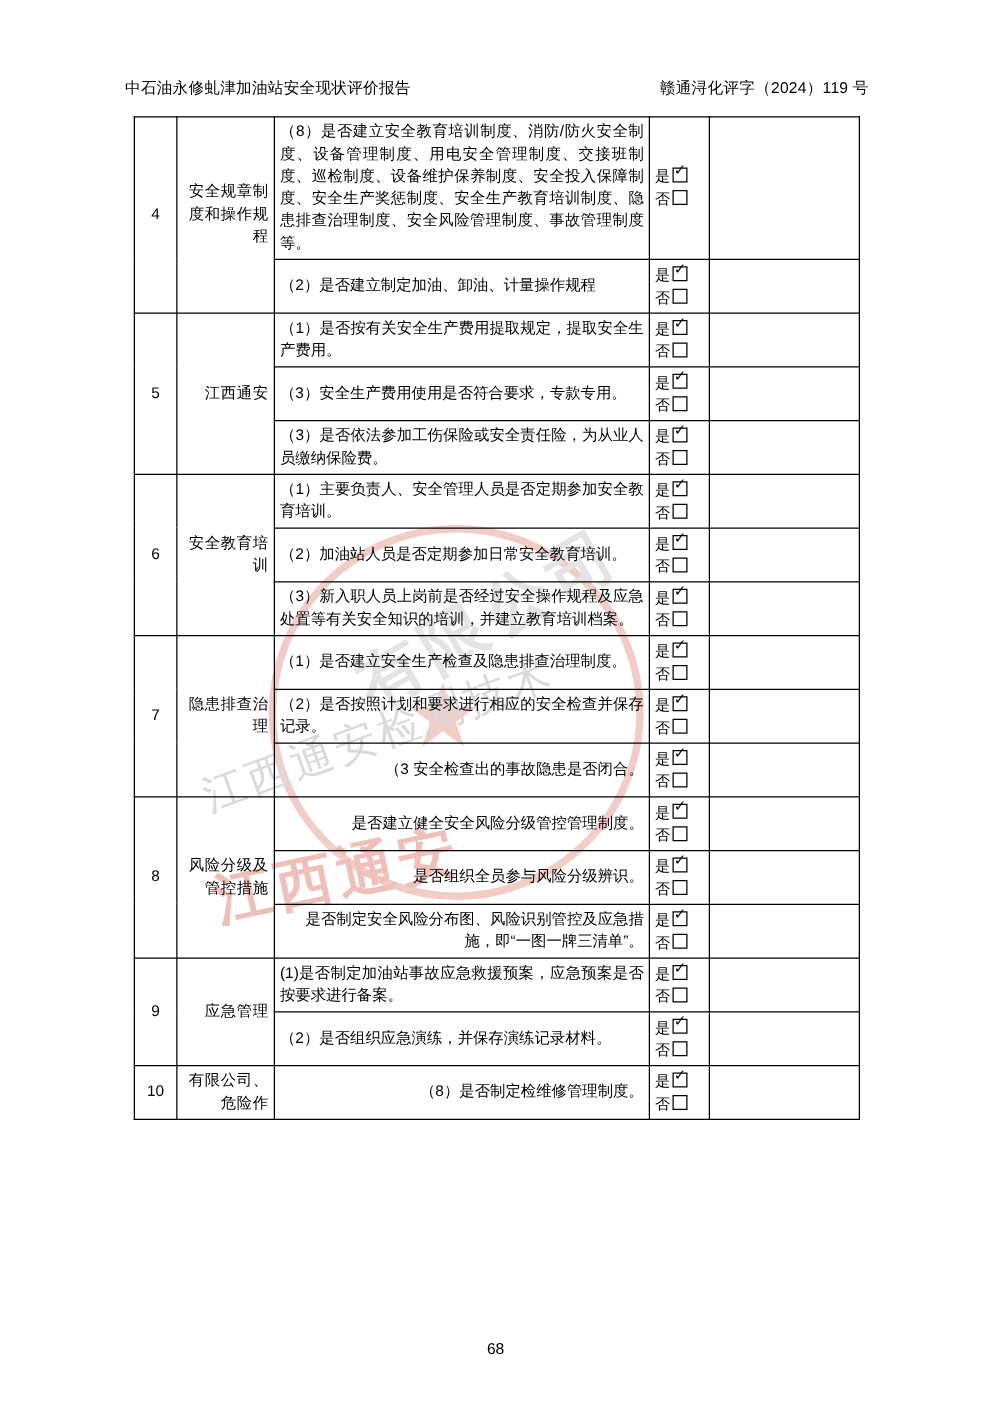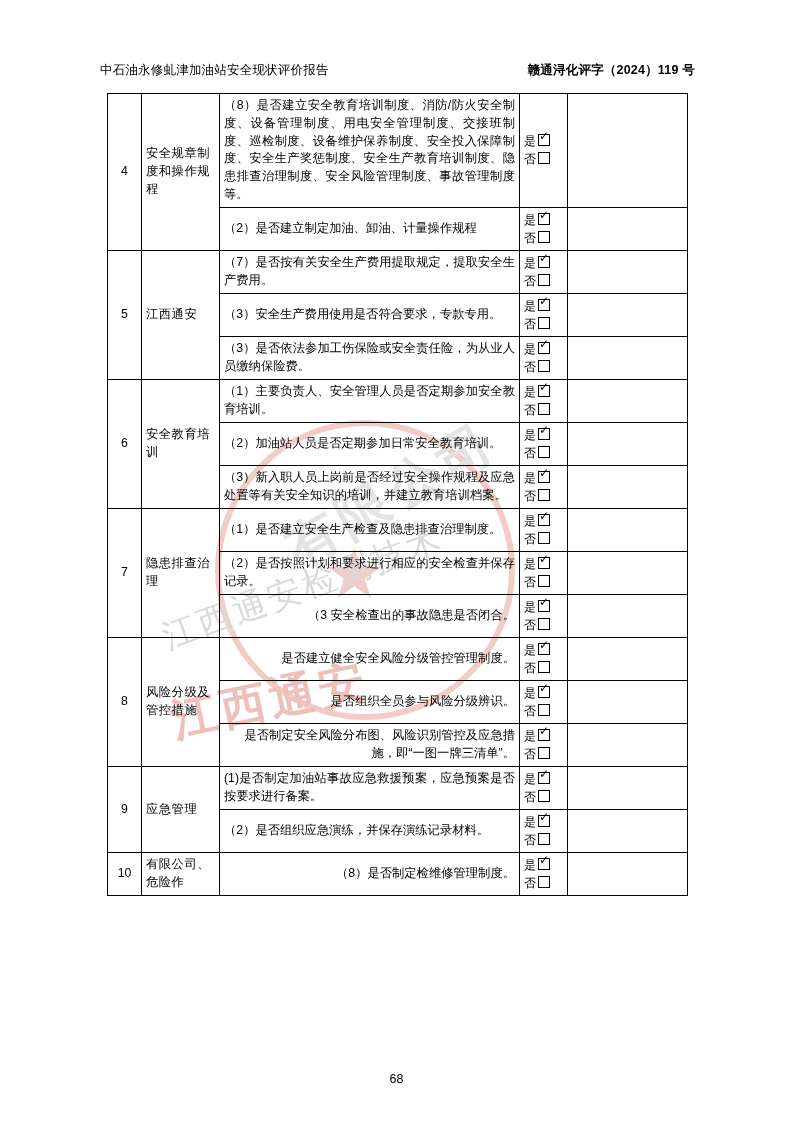--- a/index.html
+++ b/index.html
@@ -27,21 +27,21 @@
     left: 100px;
     top: 62px;
     width: 595px;
     display: flex;
     justify-content: space-between;
     align-items: baseline;
     font-size: 12.5px;
     letter-spacing: 0.2px;
   }
   .header .left  { font-family: "Liberation Sans", sans-serif; }
-  .header .right { font-family: "Liberation Sans", sans-serif; font-weight: bold; }
+  .header .right { font-family: "Liberation Sans", sans-serif; font-weight: normal; }
 
   
   .watermark {
     position: absolute;
     left: 95px;
     top: 390px;
     width: 600px;
     height: 430px;
     pointer-events: none;
     opacity: 0.55;
@@ -121,21 +121,21 @@
     line-height: 1.45;
     background: transparent;
   }
   col.c-num   { width: 34px; }
   col.c-item  { width: 78px; }
   col.c-desc  { width: 300px; }
   col.c-ans   { width: 48px; }
   col.c-note  { width: 120px; }
 
   td.num  { text-align: center; font-family: "Liberation Sans", sans-serif; font-size: 12.5px; }
-  td.item { text-align: left; font-family: "Liberation Sans", sans-serif; letter-spacing: 0.5px; }
+  td.item { text-align: right; font-family: "Liberation Sans", sans-serif; letter-spacing: 0.5px; }
   td.desc { text-align: justify; text-justify: inter-ideograph; font-family: "Liberation Sans", sans-serif; }
   td.desc.ctr { text-align: right; }
   td.ans  { text-align: left; padding-left: 6px; font-family: "Liberation Sans", sans-serif; white-space: nowrap; }
   td.note { }
 
   .ansline { display: block; white-space: nowrap; font-size: 12px; line-height: 1.5; }
   .bx { display: inline-block; width: 10px; height: 10px; border: 1px solid #000; position: relative; top: 1px; margin-left: 2px; }
   .bx.checked::after {
     content: "✓";
     position: absolute;
@@ -200,21 +200,21 @@
             <td class="desc">（2）是否建立制定加油、卸油、计量操作规程</td>
             <td class="ans">
               <span class="ansline"><span>是</span><span class="bx checked"></span></span>
               <span class="ansline"><span>否</span><span class="bx"></span></span>
             </td>
             <td class="note"></td>
           </tr>
           <tr>
             <td class="num" rowspan="3">5</td>
             <td class="item" rowspan="3">江西通安</td>
-            <td class="desc">（7）是否按有关安全生产费用提取规定，提取安全生产费用。</td>
+            <td class="desc">（1）是否按有关安全生产费用提取规定，提取安全生产费用。</td>
             <td class="ans">
               <span class="ansline"><span>是</span><span class="bx checked"></span></span>
               <span class="ansline"><span>否</span><span class="bx"></span></span>
             </td>
             <td class="note"></td>
           </tr>
           <tr>
             <td class="desc">（3）安全生产费用使用是否符合要求，专款专用。</td>
             <td class="ans">
               <span class="ansline"><span>是</span><span class="bx checked"></span></span>

